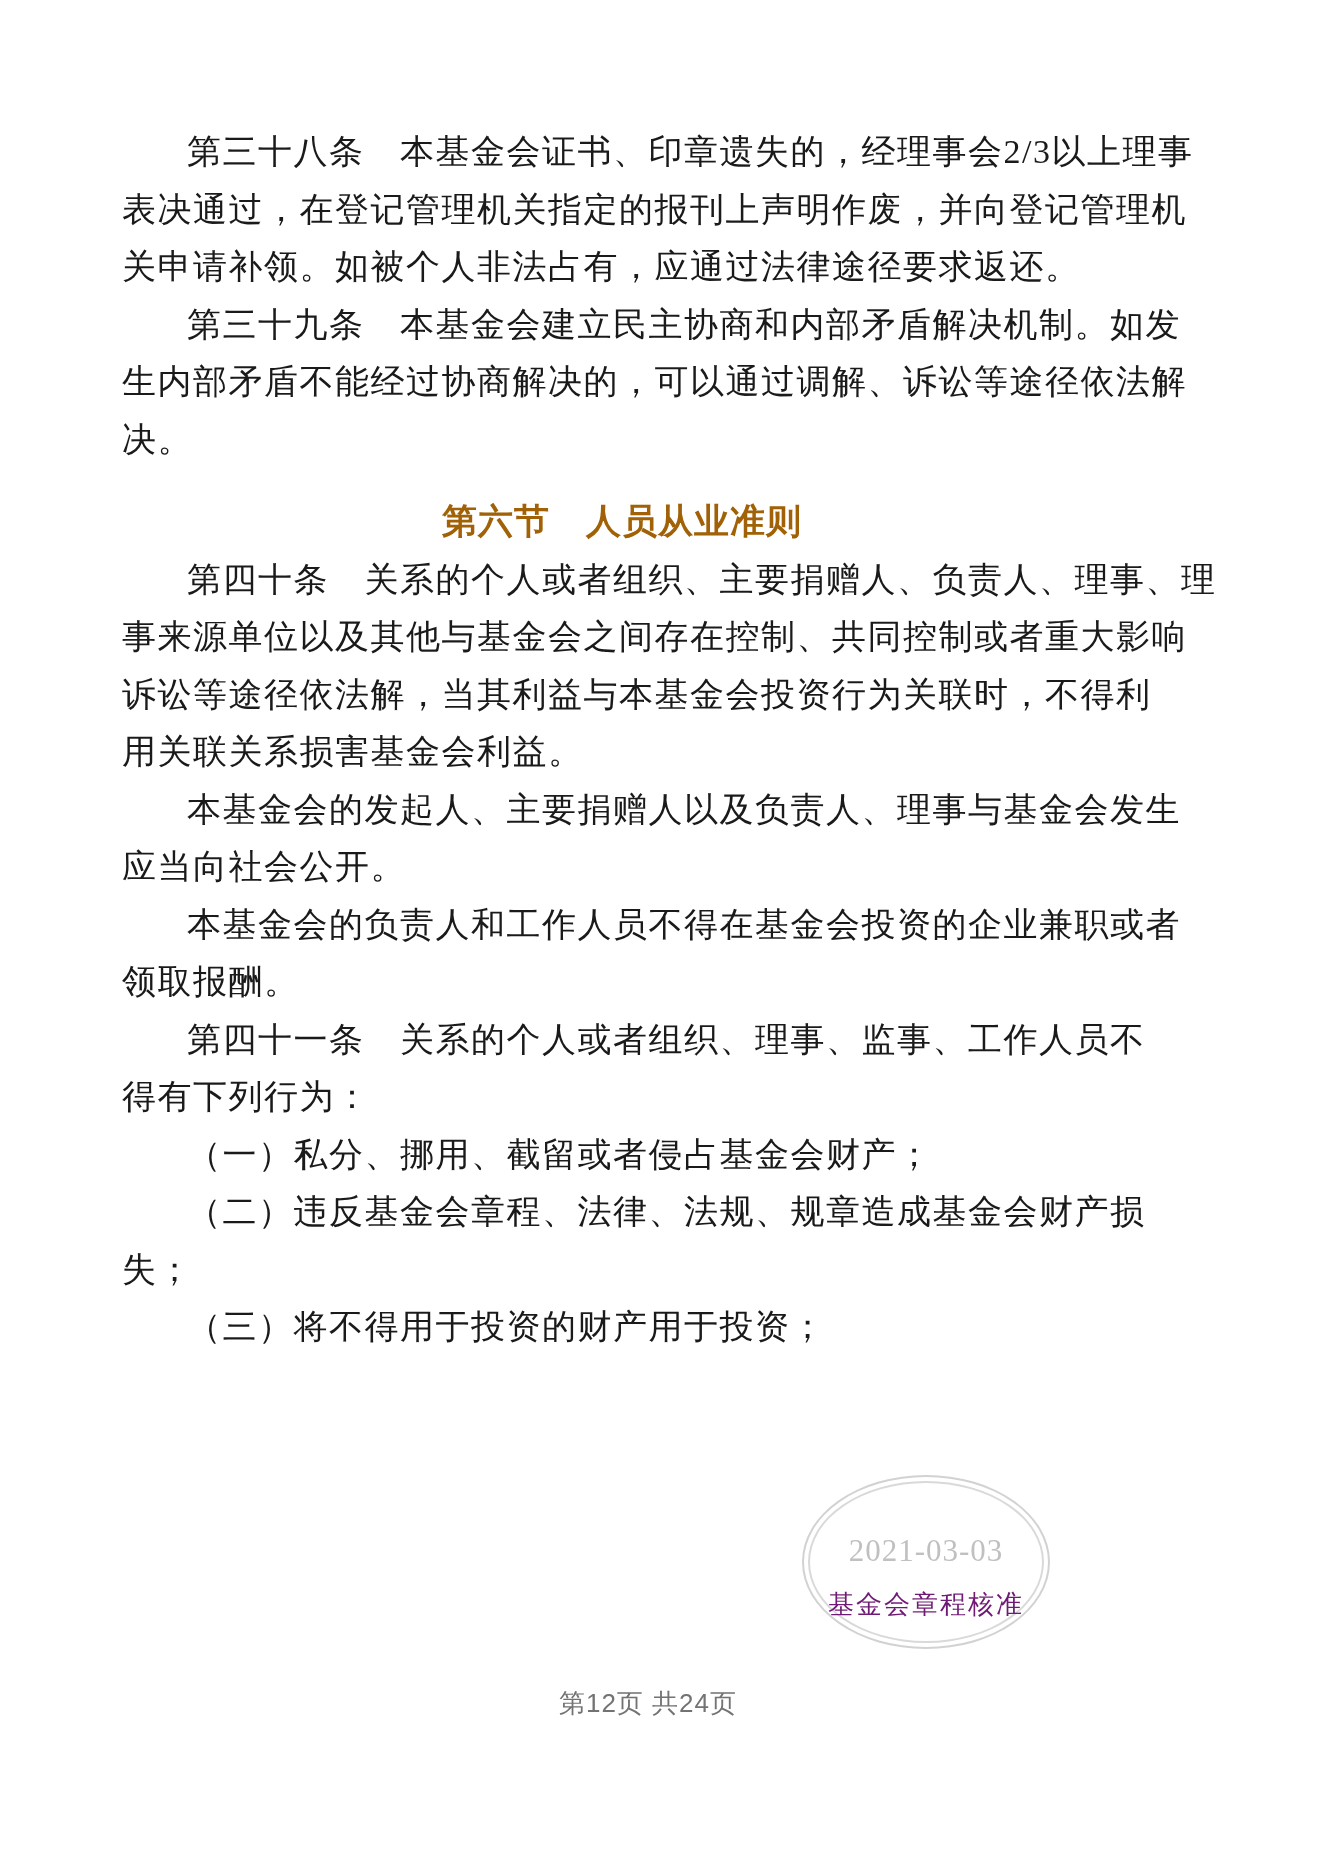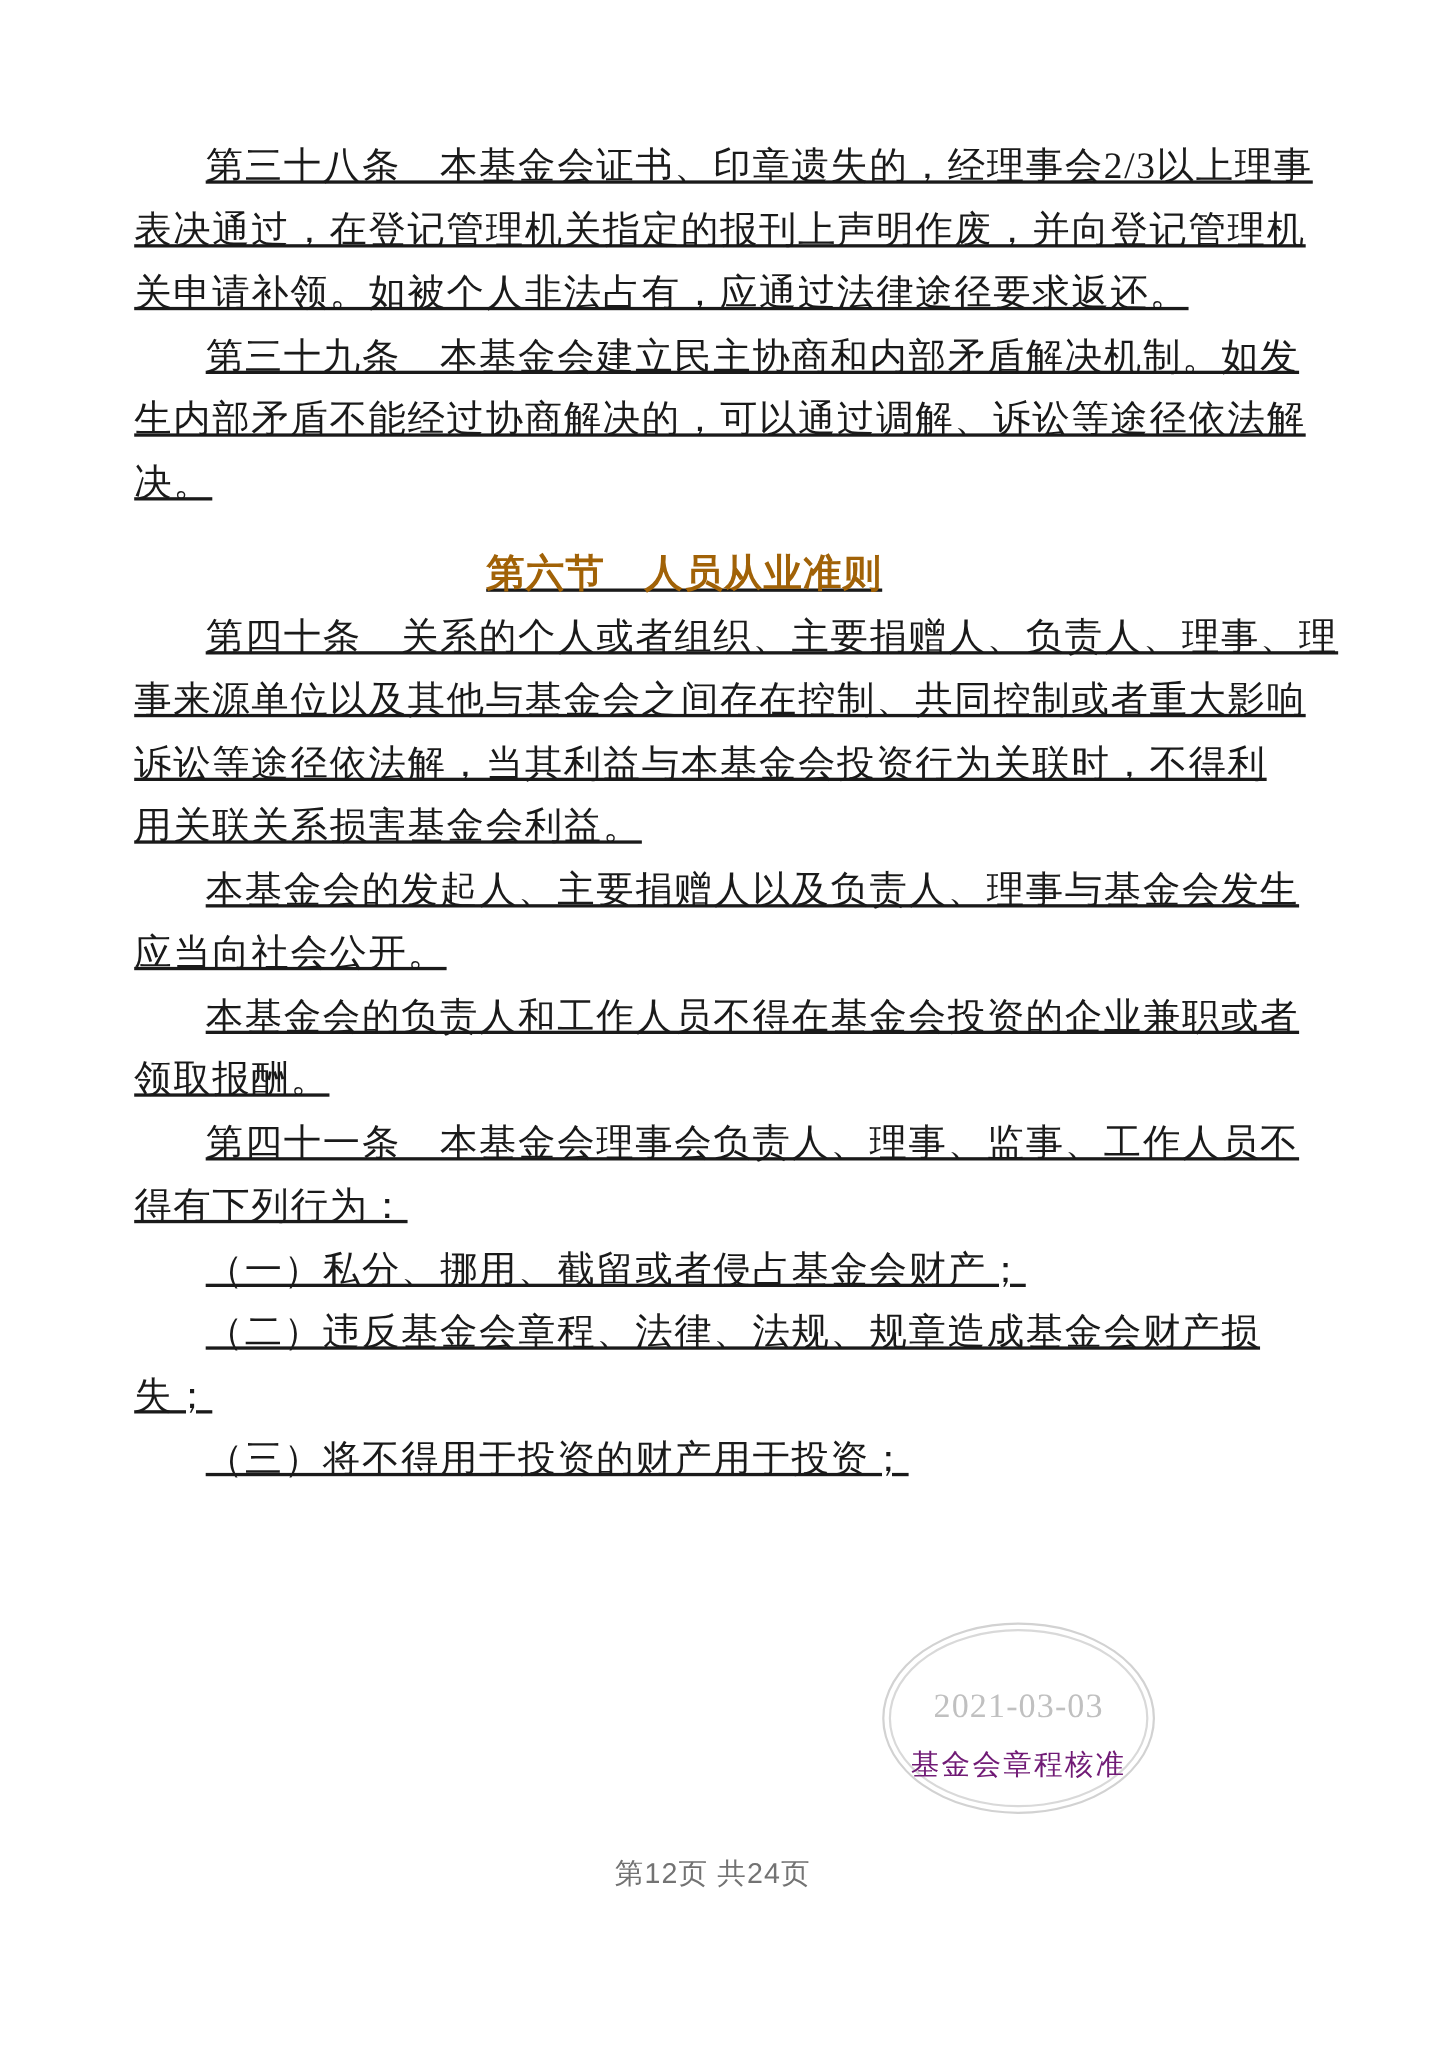--- a/index.html
+++ b/index.html
@@ -6,21 +6,20 @@
   .page{
     position:relative;
     width:1322px;height:1869px;
     background:#ffffff;
     overflow:hidden;
     font-family:"Liberation Serif","DejaVu Serif",serif;
   }
   .doc{
     position:absolute;left:122px;top:123px;width:1075px;
     color:#1a1a1a;
-    text-decoration:underline;
   }
   .line{
     height:57.5px;line-height:57.5px;
     font-size:34px;letter-spacing:1.5px;
     white-space:nowrap;
   }
   .line.indent{padding-left:65px;}
   .heading{
     height:57.5px;line-height:57.5px;
     margin-top:25px;
@@ -69,21 +68,21 @@
       <div class="line">决。</div>
       <div class="heading">第六节　人员从业准则</div>
       <div class="line indent">第四十条　关系的个人或者组织、主要捐赠人、负责人、理事、理</div>
       <div class="line">事来源单位以及其他与基金会之间存在控制、共同控制或者重大影响</div>
       <div class="line">诉讼等途径依法解，当其利益与本基金会投资行为关联时，不得利</div>
       <div class="line">用关联关系损害基金会利益。</div>
       <div class="line indent">本基金会的发起人、主要捐赠人以及负责人、理事与基金会发生</div>
       <div class="line">应当向社会公开。</div>
       <div class="line indent">本基金会的负责人和工作人员不得在基金会投资的企业兼职或者</div>
       <div class="line">领取报酬。</div>
-      <div class="line indent">第四十一条　本基金会理事会负责人、理事、监事、工作人员不</div>
+      <div class="line indent">第四十一条　关系的个人或者组织、理事、监事、工作人员不</div>
       <div class="line">得有下列行为：</div>
       <div class="line indent">（一）私分、挪用、截留或者侵占基金会财产；</div>
       <div class="line indent">（二）违反基金会章程、法律、法规、规章造成基金会财产损</div>
       <div class="line">失；</div>
       <div class="line indent">（三）将不得用于投资的财产用于投资；</div>
     </div>
 
   <div class="seal">
     <div class="seal-inner"></div>
     <div class="seal-date">2021-03-03</div>

